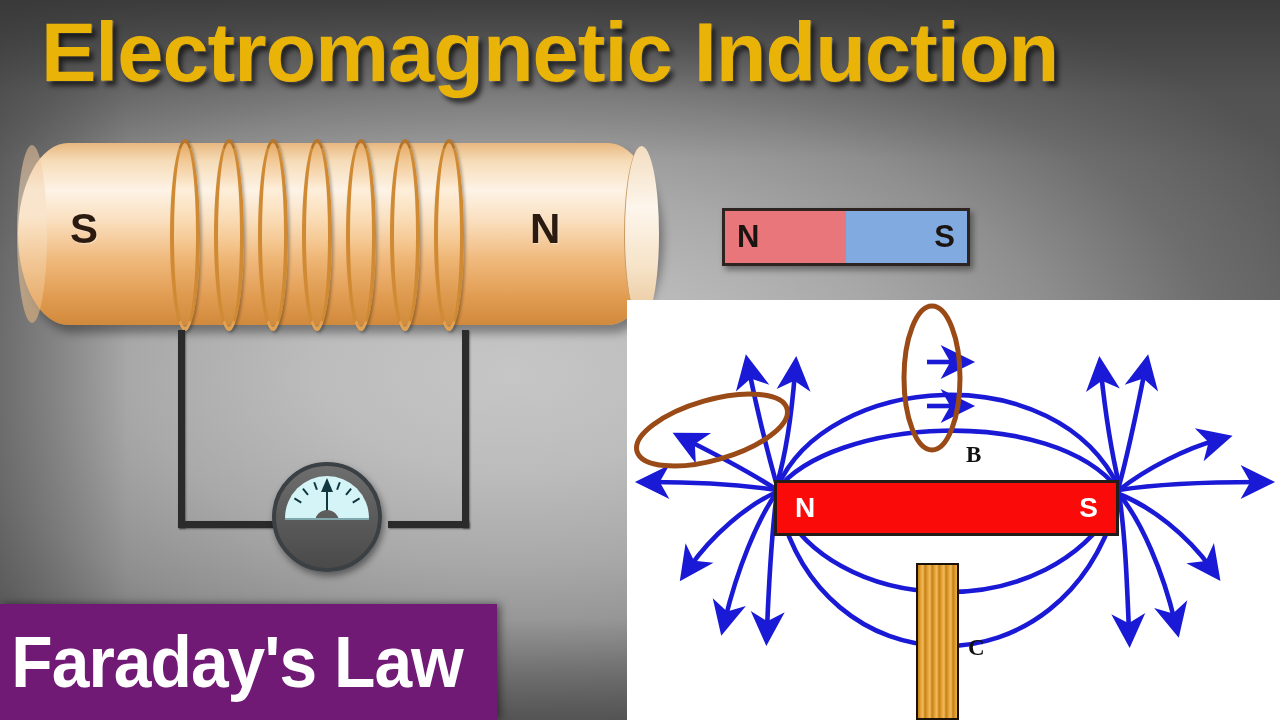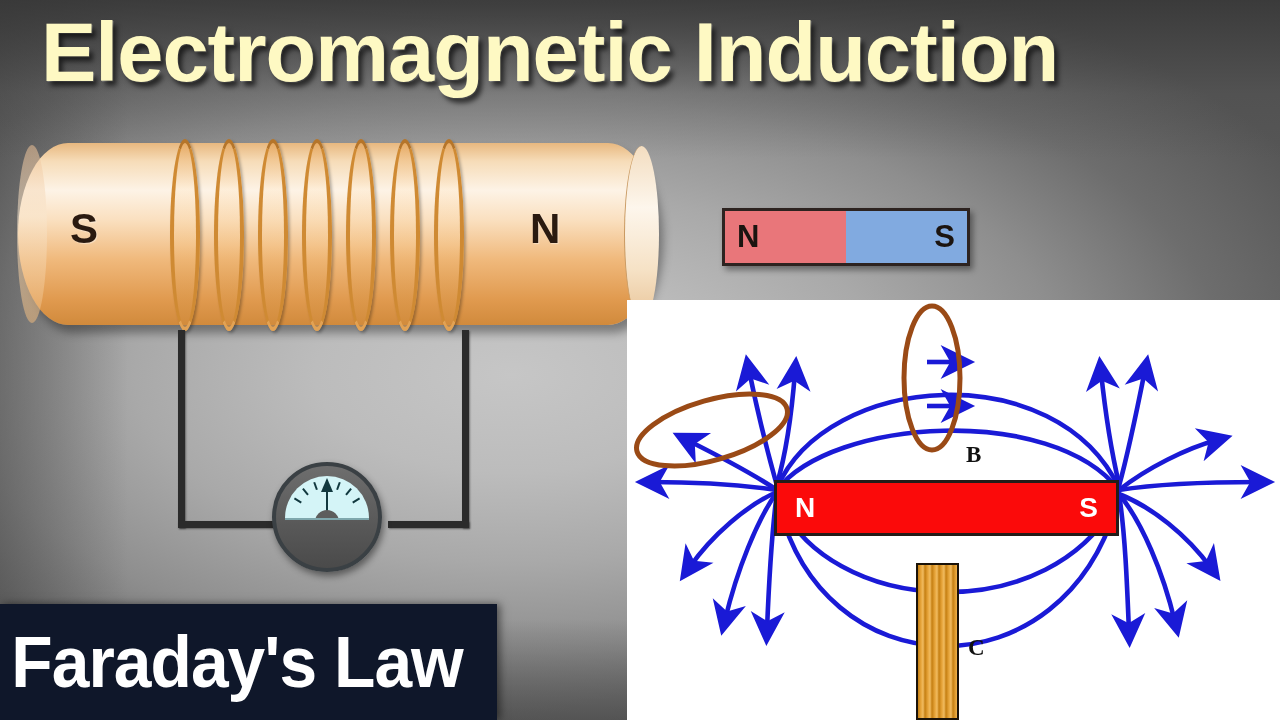--- a/index.html
+++ b/index.html
@@ -32,21 +32,21 @@
       linear-gradient(to top, rgba(60,60,60,.55) 0%, rgba(0,0,0,0) 14%),
       linear-gradient(to right, rgba(60,60,60,.45) 0%, rgba(0,0,0,0) 10%);
   }
 
   
   #title {
     position: absolute;
     left: 0; top: 4px;
     width: 1099px;
     text-align: center;
-    color: #fef9c3;
+    color: #eab308;
     font-size: 83px;
     font-weight: bold;
     letter-spacing: -1px;
     line-height: 98px;
     white-space: nowrap;
     text-shadow: 4px 5px 5px rgba(0,0,0,.62), 1px 1px 0 rgba(255,255,255,.25);
     user-select: none;
   }
 
   
@@ -233,21 +233,21 @@
     color: #1b1410;
     padding: 0 12px;
     user-select: none;
   }
 
   
   #faraday-banner {
     position: absolute;
     left: 0; top: 604px;
     width: 497px; height: 116px;
-    background: #0f172a;
+    background: #701a75;
     display: flex;
     align-items: center;
     box-shadow: 3px 0 8px rgba(0,0,0,.5);
   }
   #faraday-text {
     color: #ffffff;
     font-size: 72px;
     font-weight: bold;
     line-height: 74px;
     letter-spacing: -1px;

